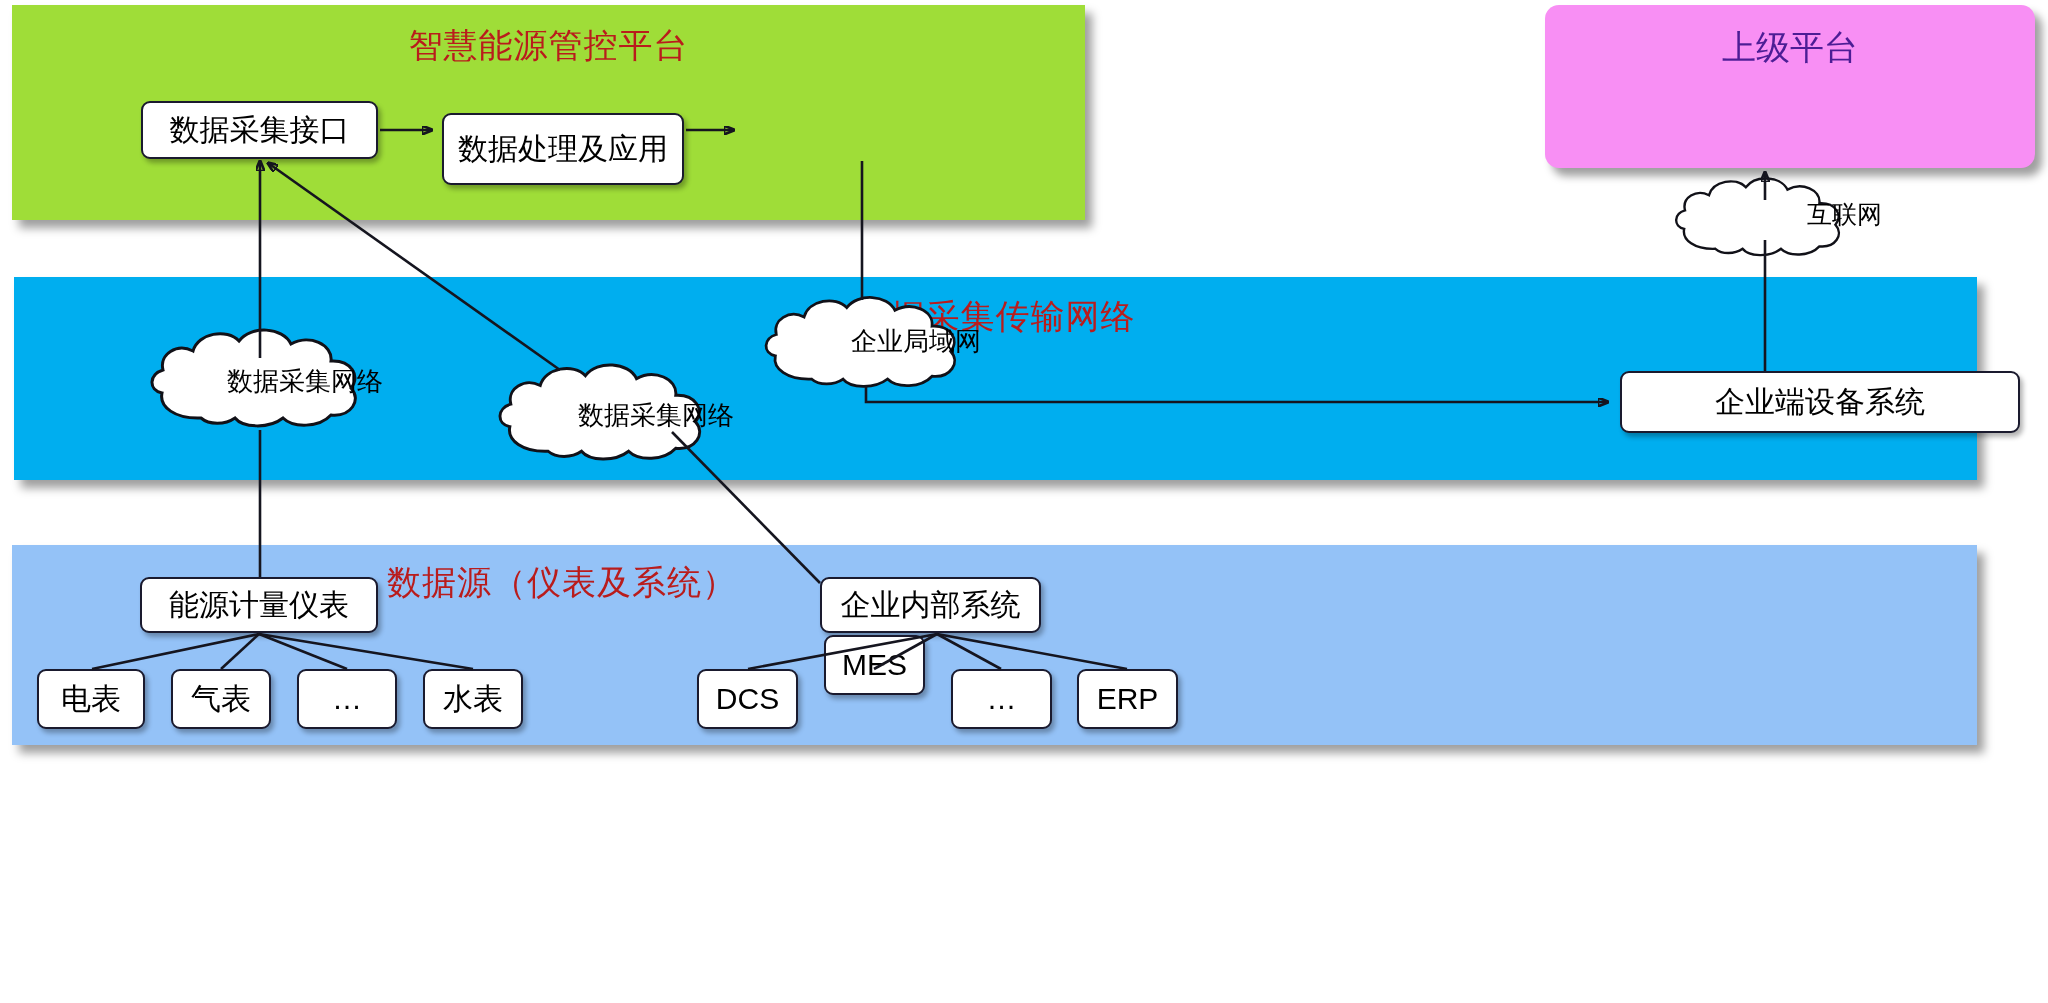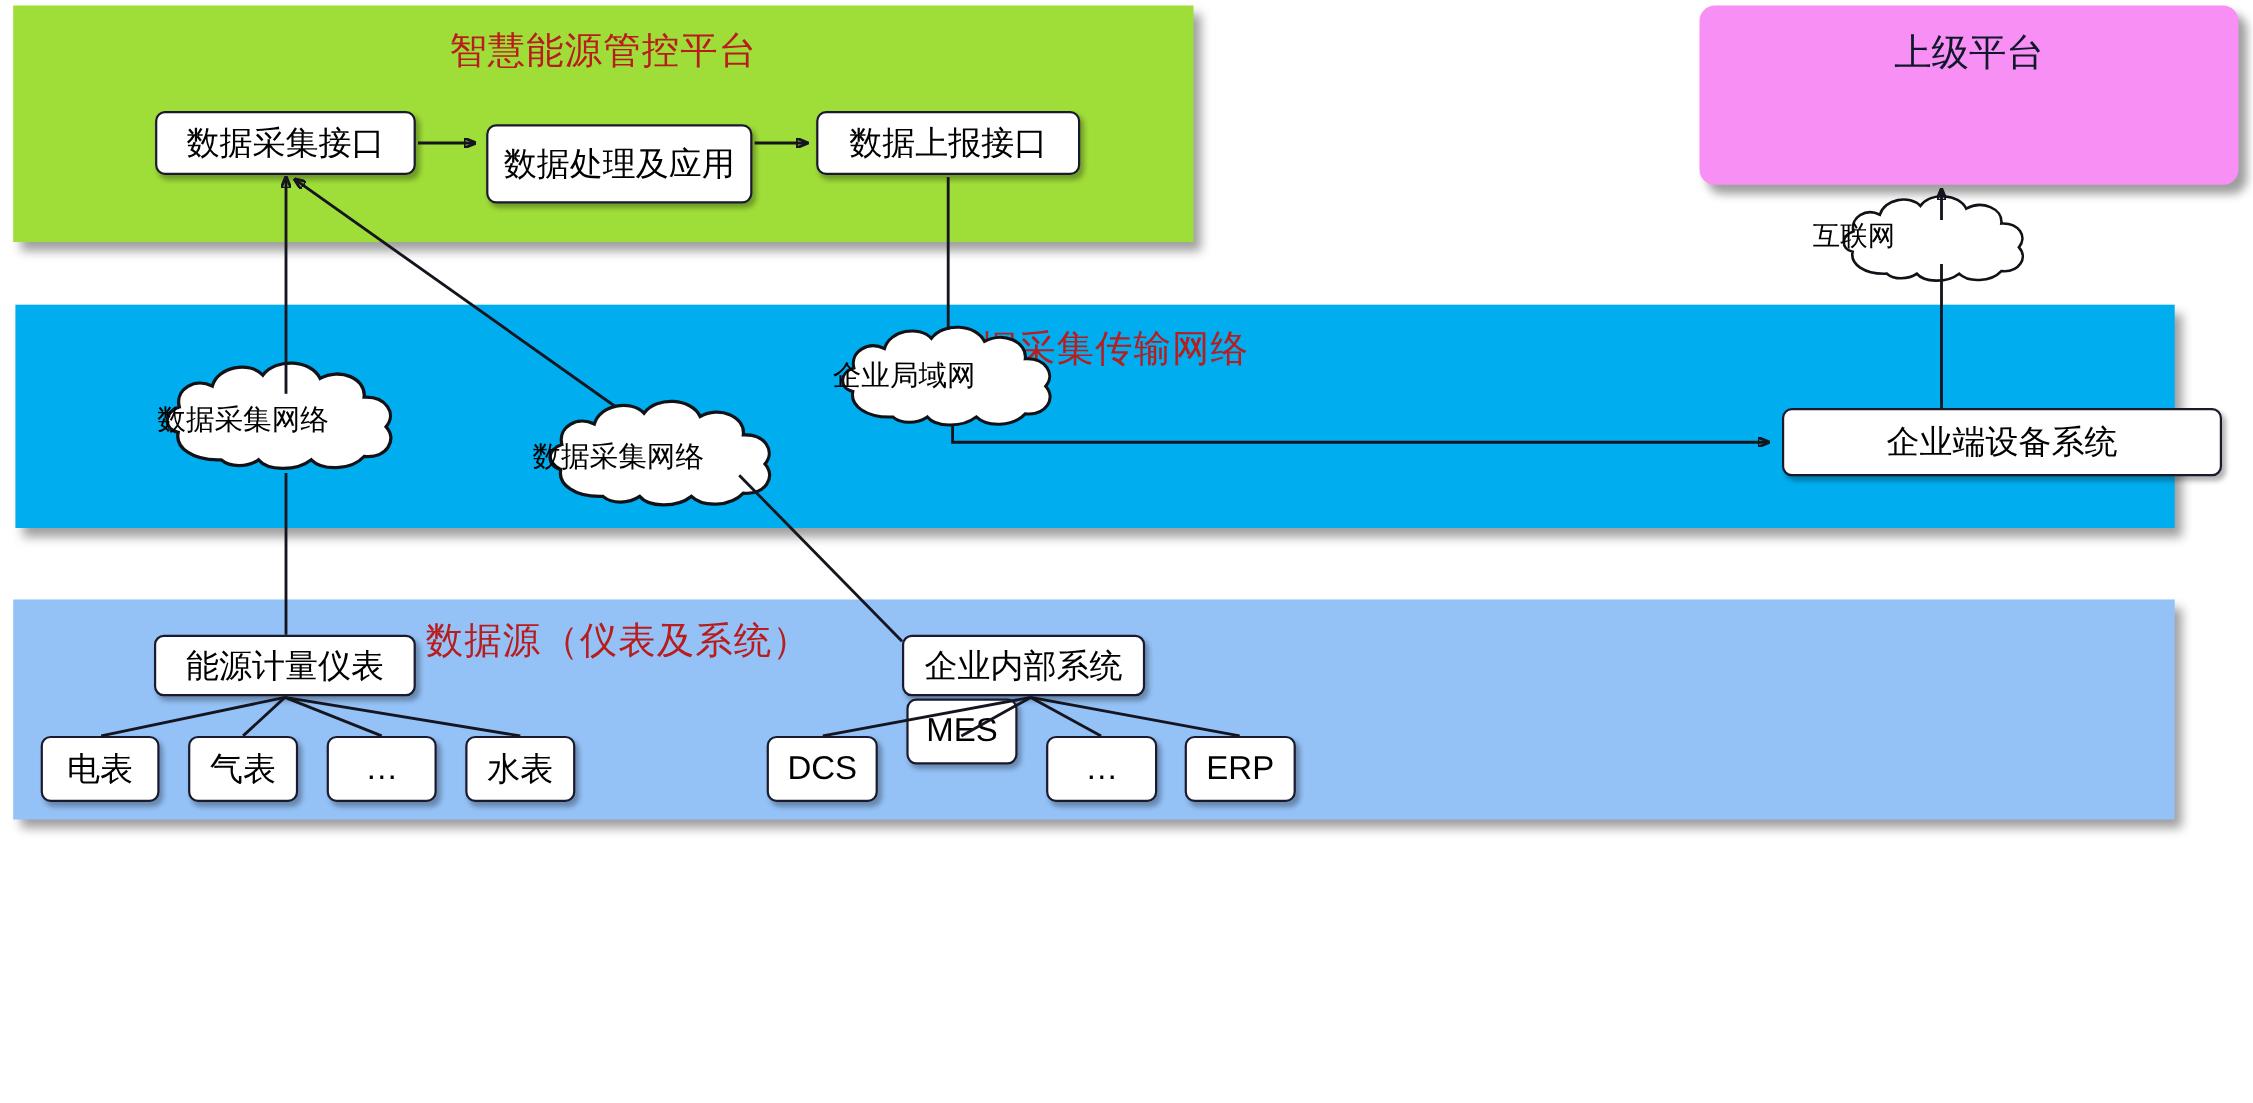--- a/index.html
+++ b/index.html
@@ -49,33 +49,33 @@
     white-space: nowrap;
     box-shadow: 3px 4px 5px rgba(0,0,0,0.30);
   }
   .node.n30 { font-size: 30px; }
 
   .pink-line {
     position: absolute;
     width: 100%;
     text-align: center;
     font-size: 34px;
-    color: #0f172a;
+    color: #4c1d95;
     white-space: nowrap;
   }
 
   
   .cloud {
     position: absolute;
   }
   .cloud svg { display: block; }
   .cloud-label {
     position: absolute;
     left: 0; right: 0;
-    text-align: left;
+    text-align: right;
     font-size: 26px;
     color: #000;
     white-space: nowrap;
     pointer-events: none;
   }
   .cloud-label.small { font-size: 25px; }
 
   
   #wires {
     position: absolute;
@@ -109,23 +109,20 @@
 
   <div class="band band-pink" style="left:1545px; top:5px; width:490px; height:163px;">
     <div class="pink-line" style="top:20px;">上级平台</div>
   </div>
 
   <div class="node n30" style="left:141px; top:101px; width:237px; height:58px;">
     <span>数据采集接口</span>
   </div>
   <div class="node n30" style="left:442px; top:93px; width:242px; height:72px;margin-top:20px;">
     <span>数据处理及应用</span>
-  </div>
-  <div class="node n30" style="left:742px; top:101px; width:240px; height:58px;">
-    <span>数据上报接口</span>
   </div>
 
   <div class="node n30" style="left:1620px; top:371px; width:400px; height:62px;">
     <span>企业端设备系统</span>
   </div>
 
   <div class="node n30" style="left:140px; top:577px; width:238px; height:56px;">
     <span>能源计量仪表</span>
   </div>
   <div class="node n30" style="left:820px; top:577px; width:221px; height:56px;">

